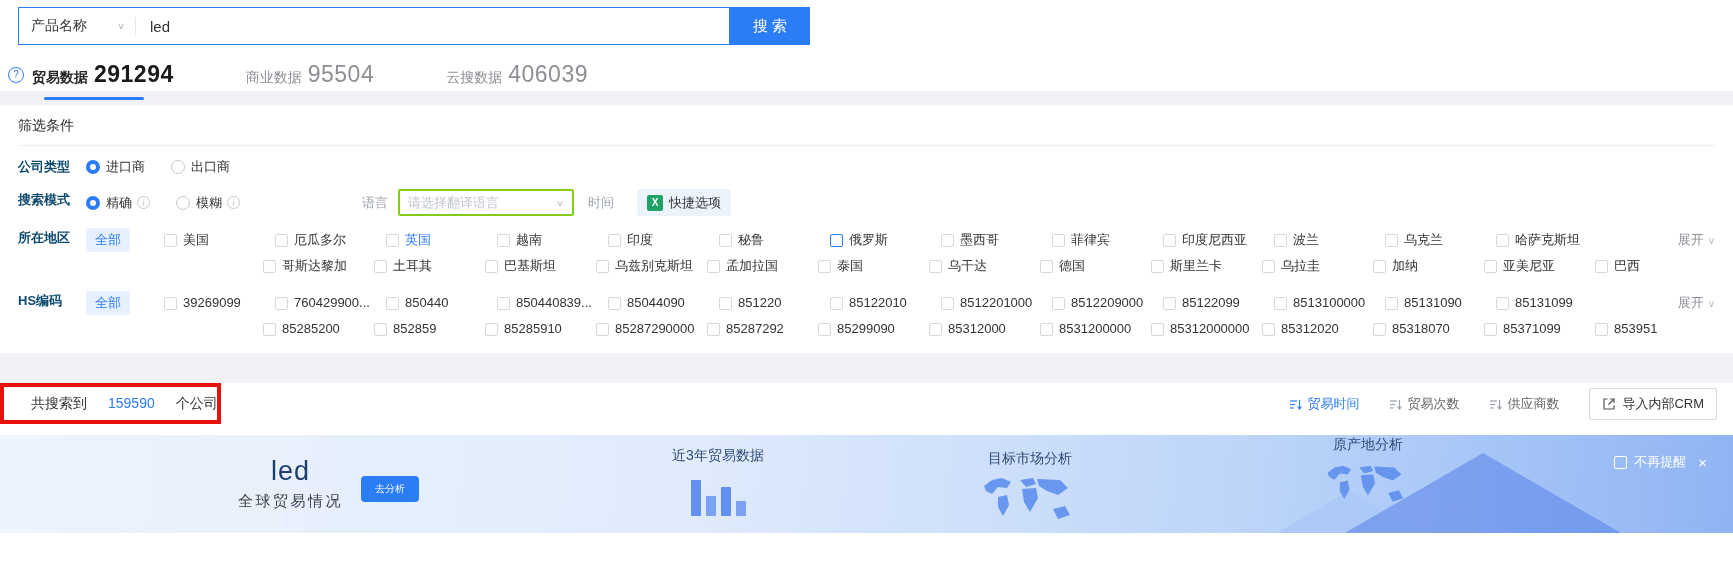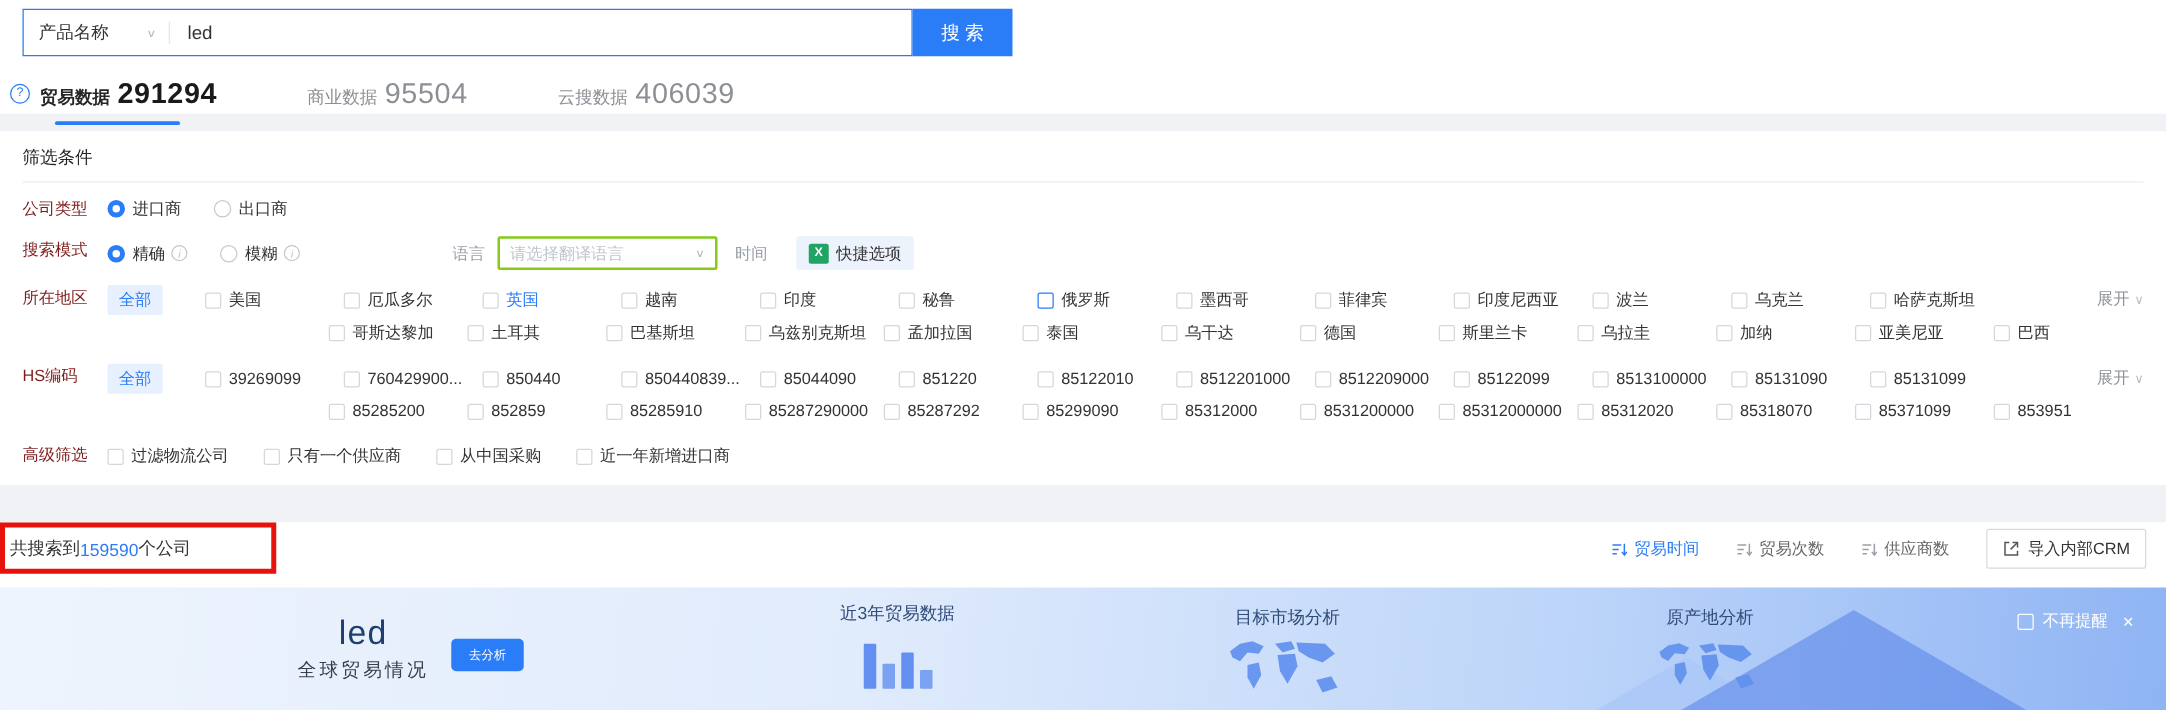--- a/index.html
+++ b/index.html
@@ -35,21 +35,21 @@
   .help-ic.show { display:inline-flex; }
   .help-ic::after { content:"?"; }
 
   .band { height:14px; background:#f0f2f5; }
   .band2 { height:30px; background:#f0f2f5; }
 
   
   .filters { padding:0 18px; }
   .sec-title { font-size:14px; color:#262626; padding:12px 0 10px; border-bottom:1px solid #ebeef2; margin-bottom:10px; }
   .frow { display:flex; align-items:flex-start; margin-bottom:11px; line-height:22px; }
-  .flabel { width:68px; flex:none; color:#7f1d1d; }
+  .flabel { width:68px; flex:none; color:#0c4a6e;font-weight:bold; }
   .fcontent { flex:1; min-width:0; }
   .inline { display:flex; align-items:center; }
 
   .radio-item { display:flex; align-items:center; gap:6px; margin-right:26px; cursor:pointer; }
   .radio { width:14px; height:14px; border-radius:50%; border:1px solid #c6c9cf; background:#fff; flex:none; }
   .radio.on { border:4px solid #2b7cf7; }
   .info-ic { width:13px; height:13px; border-radius:50%; border:1px solid #c3c7ce; color:#c3c7ce;
     font-size:9px; display:inline-flex; align-items:center; justify-content:center; margin-left:-1px; }
   .info-ic::after { content:"i"; font-style:italic; }
 
@@ -78,21 +78,21 @@
   .cbx.box-blue { border-color:#2b7cf7; }
   .cbx-lbl { white-space:nowrap; }
   .cbx-lbl.lbl-blue { color:#2b7cf7; }
   .expand-link { margin-left:auto; color:#8c9097; cursor:pointer; white-space:nowrap; }
   .expand-link::after { content:"∨"; font-size:10px; color:#b6bcc6; margin-left:4px; }
   .adv-line { display:flex; align-items:center; gap:28px; height:24px; }
   .adv-line .cbx-item { width:auto; }
 
   
   .results-bar { position:relative; height:42px; display:flex; align-items:center; padding:0 16px 0 8px; background:#fff; }
-  .res-text { display:flex; align-items:flex-end; font-size:14px; color:#333; gap:0; }
+  .res-text { display:flex; align-items:flex-start; font-size:14px; color:#333; gap:21px;margin-left:23px; }
   .res-count { color:#2b7cf7; }
   .red-box { position:absolute; left:0; top:0; width:221px; height:41px;
     border:4px solid #e8120c; z-index:5; pointer-events:none; }
   .res-right { margin-left:auto; display:flex; align-items:center; gap:30px; }
   .sort-item { display:flex; align-items:center; gap:5px; color:#666; cursor:pointer; }
   .sort-item svg { stroke:#9aa0a8; }
   .sort-item.active { color:#2b7cf7; }
   .sort-item.active svg { stroke:#2b7cf7; }
   .crm-btn { display:flex; align-items:center; gap:6px; border:1px solid #d7dade; border-radius:2px;
     background:#fff; padding:6px 12px; font-size:13px; color:#333; cursor:pointer; font-family:inherit; }
@@ -110,21 +110,21 @@
   .banner-left { position:absolute; left:238px; top:22px; display:flex; align-items:center; gap:18px; }
   .kw-block { display:flex; flex-direction:column; align-items:center; }
   .kw { font-size:27px; color:#1e3f70; letter-spacing:1px; line-height:1.1; }
   .kw-sub { font-size:15px; color:#3a3f4a; letter-spacing:2.5px; margin-top:5px; }
   .analyze-btn { border:none; background:#2b7cf7; color:#fff; font-size:10px; padding:6px 14px;
     border-radius:4px; cursor:pointer; font-family:Liberation Mono, monospace; margin-top:10px; }
   .feature { position:absolute; text-align:center; }
   .feature .f-lbl { font-size:14px; color:#2f4b78; }
   .f1 { left:648px; top:12px; width:140px; }
   .f2 { left:952px; top:15px; width:156px; }
-  .f3 { left:1302px; top:15px; width:132px; }
+  .f3 { left:1302px; top:1px; width:132px; }
   .bars { display:flex; align-items:flex-end; justify-content:center; gap:5px; height:40px; margin-top:11px; }
   .bars i { display:block; width:10px; background:#628ff0; border-radius:1px; }
   .bars i:nth-child(1){height:36px;} .bars i:nth-child(2){height:20px;opacity:.8;}
   .bars i:nth-child(3){height:29px;} .bars i:nth-child(4){height:15px;opacity:.8;}
   .map-ic { margin-top:7px; }
   .dismiss { position:absolute; right:26px; top:18px; display:flex; align-items:center; gap:7px;
     color:#fff; font-size:13px; cursor:pointer; }
   .dis-box { width:13px; height:13px; border:1px solid #fff; border-radius:2px; background:transparent; flex:none; }
   .close-x { font-size:15px; margin-left:5px; line-height:1; }
   .close-x::after { content:"×"; }
@@ -494,46 +494,20 @@
 
             <label class="cbx-item">
               <span class="cbx"></span>
               <span class="cbx-lbl">853951</span>
             </label>
 
         </div>
       </div>
     </div>
 
-    <div class="frow">
-      <div class="flabel">高级筛选</div>
-      <div class="fcontent adv-line">
-
-          <label class="cbx-item">
-            <span class="cbx"></span>
-            <span class="cbx-lbl">过滤物流公司</span>
-          </label>
-
-          <label class="cbx-item">
-            <span class="cbx"></span>
-            <span class="cbx-lbl">只有一个供应商</span>
-          </label>
-
-          <label class="cbx-item">
-            <span class="cbx"></span>
-            <span class="cbx-lbl">从中国采购</span>
-          </label>
-
-          <label class="cbx-item">
-            <span class="cbx"></span>
-            <span class="cbx-lbl">近一年新增进口商</span>
-          </label>
-
-      </div>
-    </div>
   </div>
 
   <div class="band2"></div>
 
   <div class="results-bar">
     <div class="red-box"></div>
     <div class="res-text">
       <span>共搜索到</span>
       <span class="res-count">159590</span>
       <span>个公司</span>

